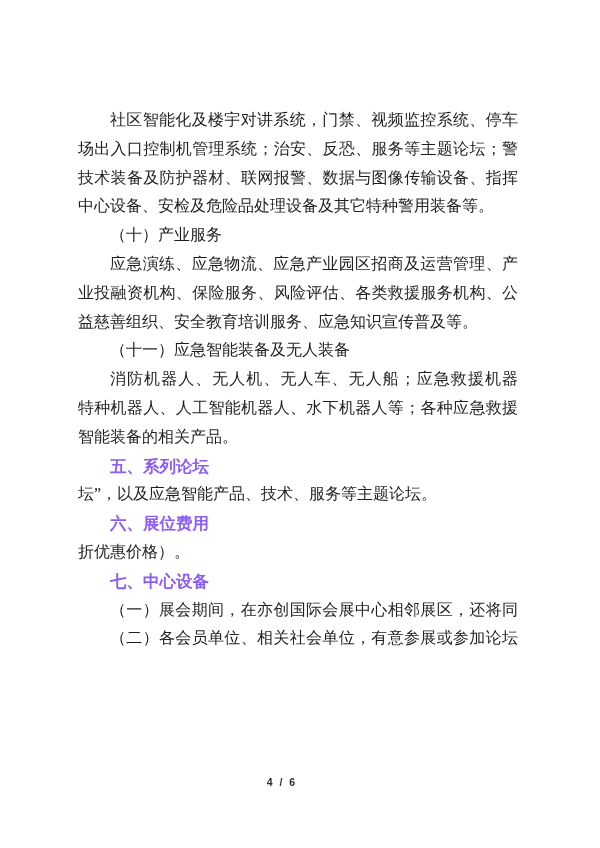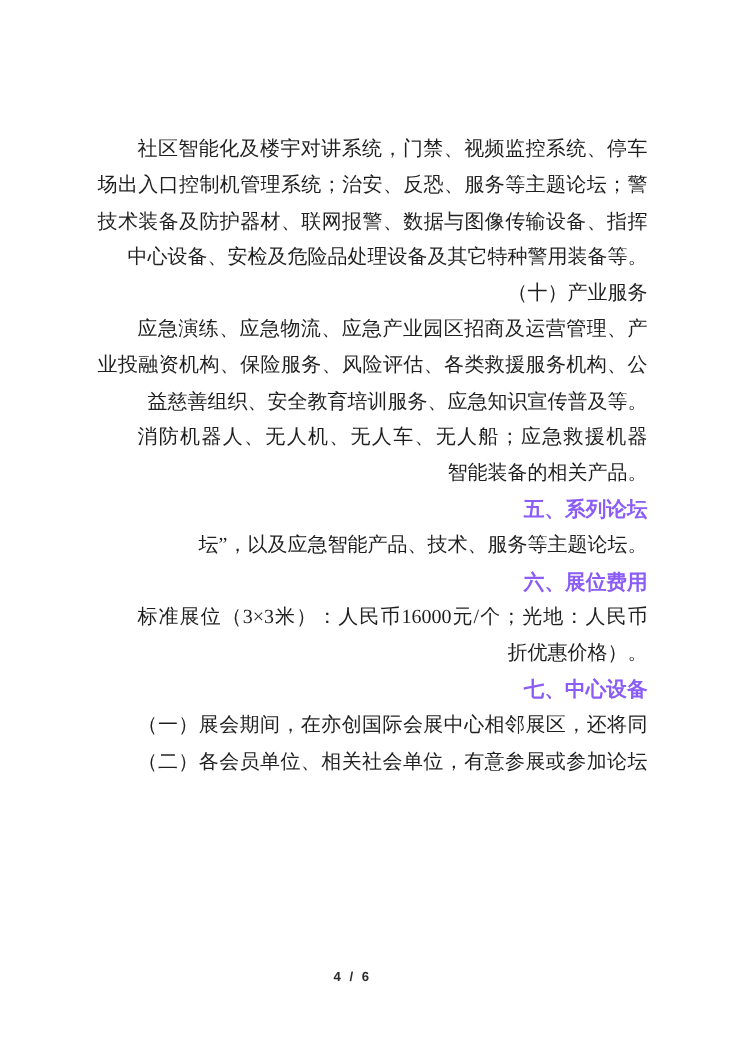--- a/index.html
+++ b/index.html
@@ -19,21 +19,21 @@
     position: absolute;
     left: 78px;
     top: 106px;
     width: 440px;
   }
   .line {
     height: 28.8px;
     line-height: 28.8px;
     font-size: 16px;
     color: #1f1f1f;
-    text-align: right;
+    text-align: left;
     overflow: hidden;
   }
   .line.justify {
     text-align: justify;
     text-align-last: justify;
     -moz-text-align-last: justify;
     text-justify: inter-character;
   }
   .line.indent {
     text-indent: 32px;
@@ -63,25 +63,26 @@
 <div class="page">
   <div class="content" id="doc-lines">
       <div class="line indent justify">社区智能化及楼宇对讲系统，门禁、视频监控系统、停车</div>
       <div class="line justify">场出入口控制机管理系统；治安、反恐、服务等主题论坛；警用</div>
       <div class="line justify">技术装备及防护器材、联网报警、数据与图像传输设备、指挥</div>
       <div class="line">中心设备、安检及危险品处理设备及其它特种警用装备等。</div>
       <div class="line indent">（十）产业服务</div>
       <div class="line indent justify">应急演练、应急物流、应急产业园区招商及运营管理、产</div>
       <div class="line justify">业投融资机构、保险服务、风险评估、各类救援服务机构、公</div>
       <div class="line">益慈善组织、安全教育培训服务、应急知识宣传普及等。</div>
+      <div class="line indent">（十一）应急智能装备及无人装备</div>
       <div class="line indent justify">消防机器人、无人机、无人车、无人船；应急救援机器人、</div>
+      <div class="line justify">特种机器人、人工智能机器人、水下机器人等；各种应急救援</div>
       <div class="line">智能装备的相关产品。</div>
       <div class="line heading indent">五、系列论坛</div>
       <div class="line">坛”，以及应急智能产品、技术、服务等主题论坛。</div>
       <div class="line heading indent">六、展位费用</div>
-      <div class="line indent justify">标准展位（3×3米）：人民币16000元/个；光地：人民币</div>
       <div class="line">折优惠价格）。</div>
       <div class="line heading indent">七、中心设备</div>
       <div class="line indent justify">（一）展会期间，在亦创国际会展中心相邻展区，还将同步</div>
       <div class="line indent justify">（二）各会员单位、相关社会单位，有意参展或参加论坛活</div>
     </div>
   <div class="page-number">4 / 6</div>
 </div>
 
 </body></html>

